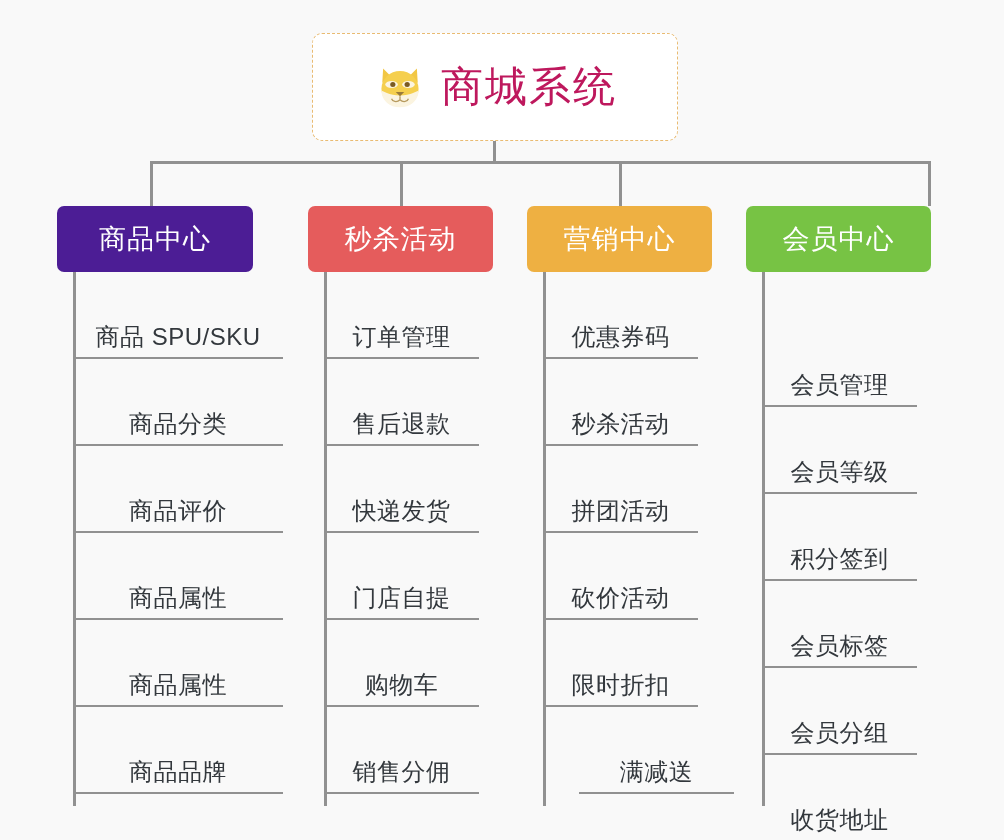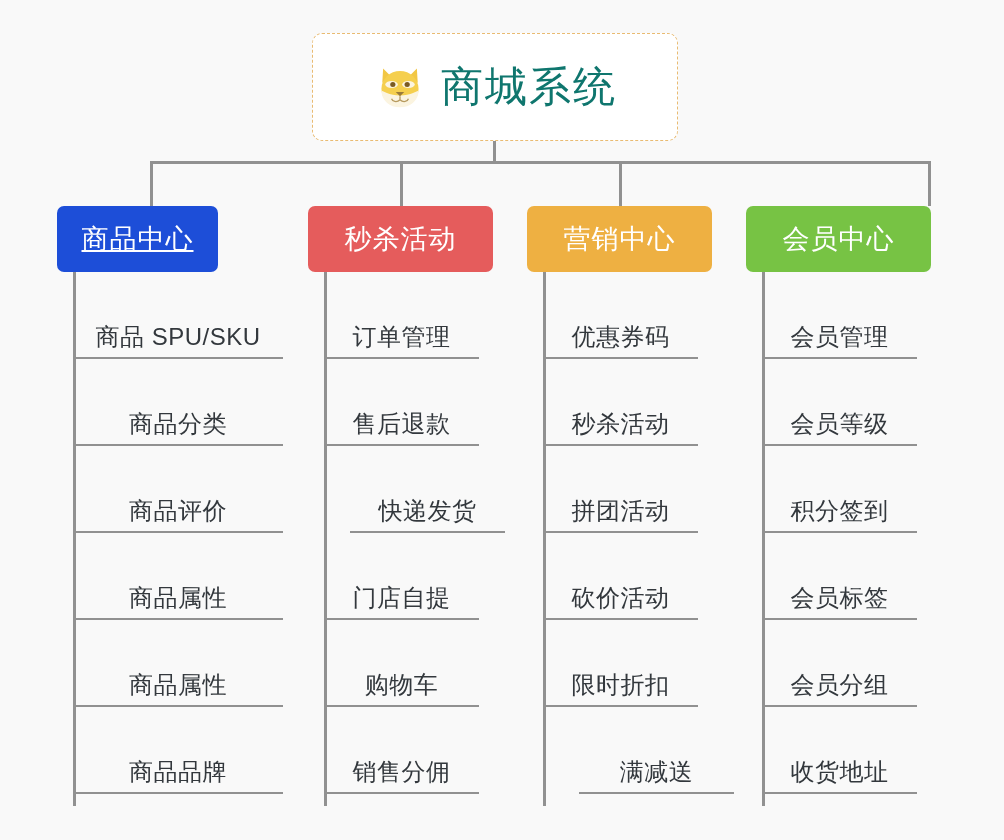--- a/index.html
+++ b/index.html
@@ -38,21 +38,21 @@
     gap: 14px;
   }
   .root-emoji {
     width: 54px;
     height: 54px;
     flex: 0 0 auto;
     display: block;
   }
   .root-title {
     font-size: 42px;
-    color: #0f766e;
+    color: #be185d;
     letter-spacing: 2px;
     line-height: 1;
     white-space: nowrap;
   }
 
   
   .conn {
     position: absolute;
     background: #919191;
   }
@@ -137,21 +137,21 @@
   <div class="conn conn-v" style="left:493px; top:141px; height:22px;"></div>
 
   <div class="conn conn-h" style="left:150px; top:161px; width:781px;"></div>
 
   <div class="conn conn-v" style="left:150px; top:161px; height:45px;"></div>
   <div class="conn conn-v" style="left:400px; top:161px; height:45px;"></div>
   <div class="conn conn-v" style="left:619px; top:161px; height:45px;"></div>
   <div class="conn conn-v" style="left:928px; top:161px; height:45px;"></div>
 
   <div id="columns-root">
-      <div class="cat-header" style="left: 57px; top: 206px; width: 161px; background: #1d4ed8; text-decoration: underline;">
+      <div class="cat-header" style="left: 57px; top: 206px; width: 196px; background: #4c1d95;">
         <span>商品中心</span>
       </div>
       <div class="leaf-col" style="left: 73px; width: 250px;">
         <div class="leaf-spine" style="height: 534px;"></div>
         <div class="leaf-item" style="width: 210px;">
           <span class="leaf-label">商品 SPU/SKU</span>
           <div class="leaf-underline" style="width: 210px;"></div>
         </div>
         <div class="leaf-item" style="width: 210px;">
           <span class="leaf-label">商品分类</span>
@@ -180,21 +180,21 @@
       <div class="leaf-col" style="left: 324px; width: 195px;">
         <div class="leaf-spine" style="height: 534px;"></div>
         <div class="leaf-item" style="width: 155px;">
           <span class="leaf-label">订单管理</span>
           <div class="leaf-underline" style="width: 155px;"></div>
         </div>
         <div class="leaf-item" style="width: 155px;">
           <span class="leaf-label">售后退款</span>
           <div class="leaf-underline" style="width: 155px;"></div>
         </div>
-        <div class="leaf-item" style="width: 155px; margin-left: 26px;">
+        <div class="leaf-item" style="width: 155px;">
           <span class="leaf-label">快递发货</span>
           <div class="leaf-underline" style="width: 155px;"></div>
         </div>
         <div class="leaf-item" style="width: 155px;">
           <span class="leaf-label">门店自提</span>
           <div class="leaf-underline" style="width: 155px;"></div>
         </div>
         <div class="leaf-item" style="width: 155px;">
           <span class="leaf-label">购物车</span>
           <div class="leaf-underline" style="width: 155px;"></div>
@@ -232,21 +232,21 @@
         <div class="leaf-item" style="width: 155px; margin-left: 36px;">
           <span class="leaf-label">满减送</span>
           <div class="leaf-underline" style="width: 155px;"></div>
         </div>
       </div>
       <div class="cat-header" style="left: 746px; top: 206px; width: 185px; background: rgb(119, 195, 68);">
         <span>会员中心</span>
       </div>
       <div class="leaf-col" style="left: 762px; width: 195px;">
         <div class="leaf-spine" style="height: 534px;"></div>
-        <div class="leaf-item" style="width: 155px;">
+        <div class="leaf-item" style="width: 155px; margin-top: 48px;">
           <span class="leaf-label">会员管理</span>
           <div class="leaf-underline" style="width: 155px;"></div>
         </div>
         <div class="leaf-item" style="width: 155px;">
           <span class="leaf-label">会员等级</span>
           <div class="leaf-underline" style="width: 155px;"></div>
         </div>
         <div class="leaf-item" style="width: 155px;">
           <span class="leaf-label">积分签到</span>
           <div class="leaf-underline" style="width: 155px;"></div>

